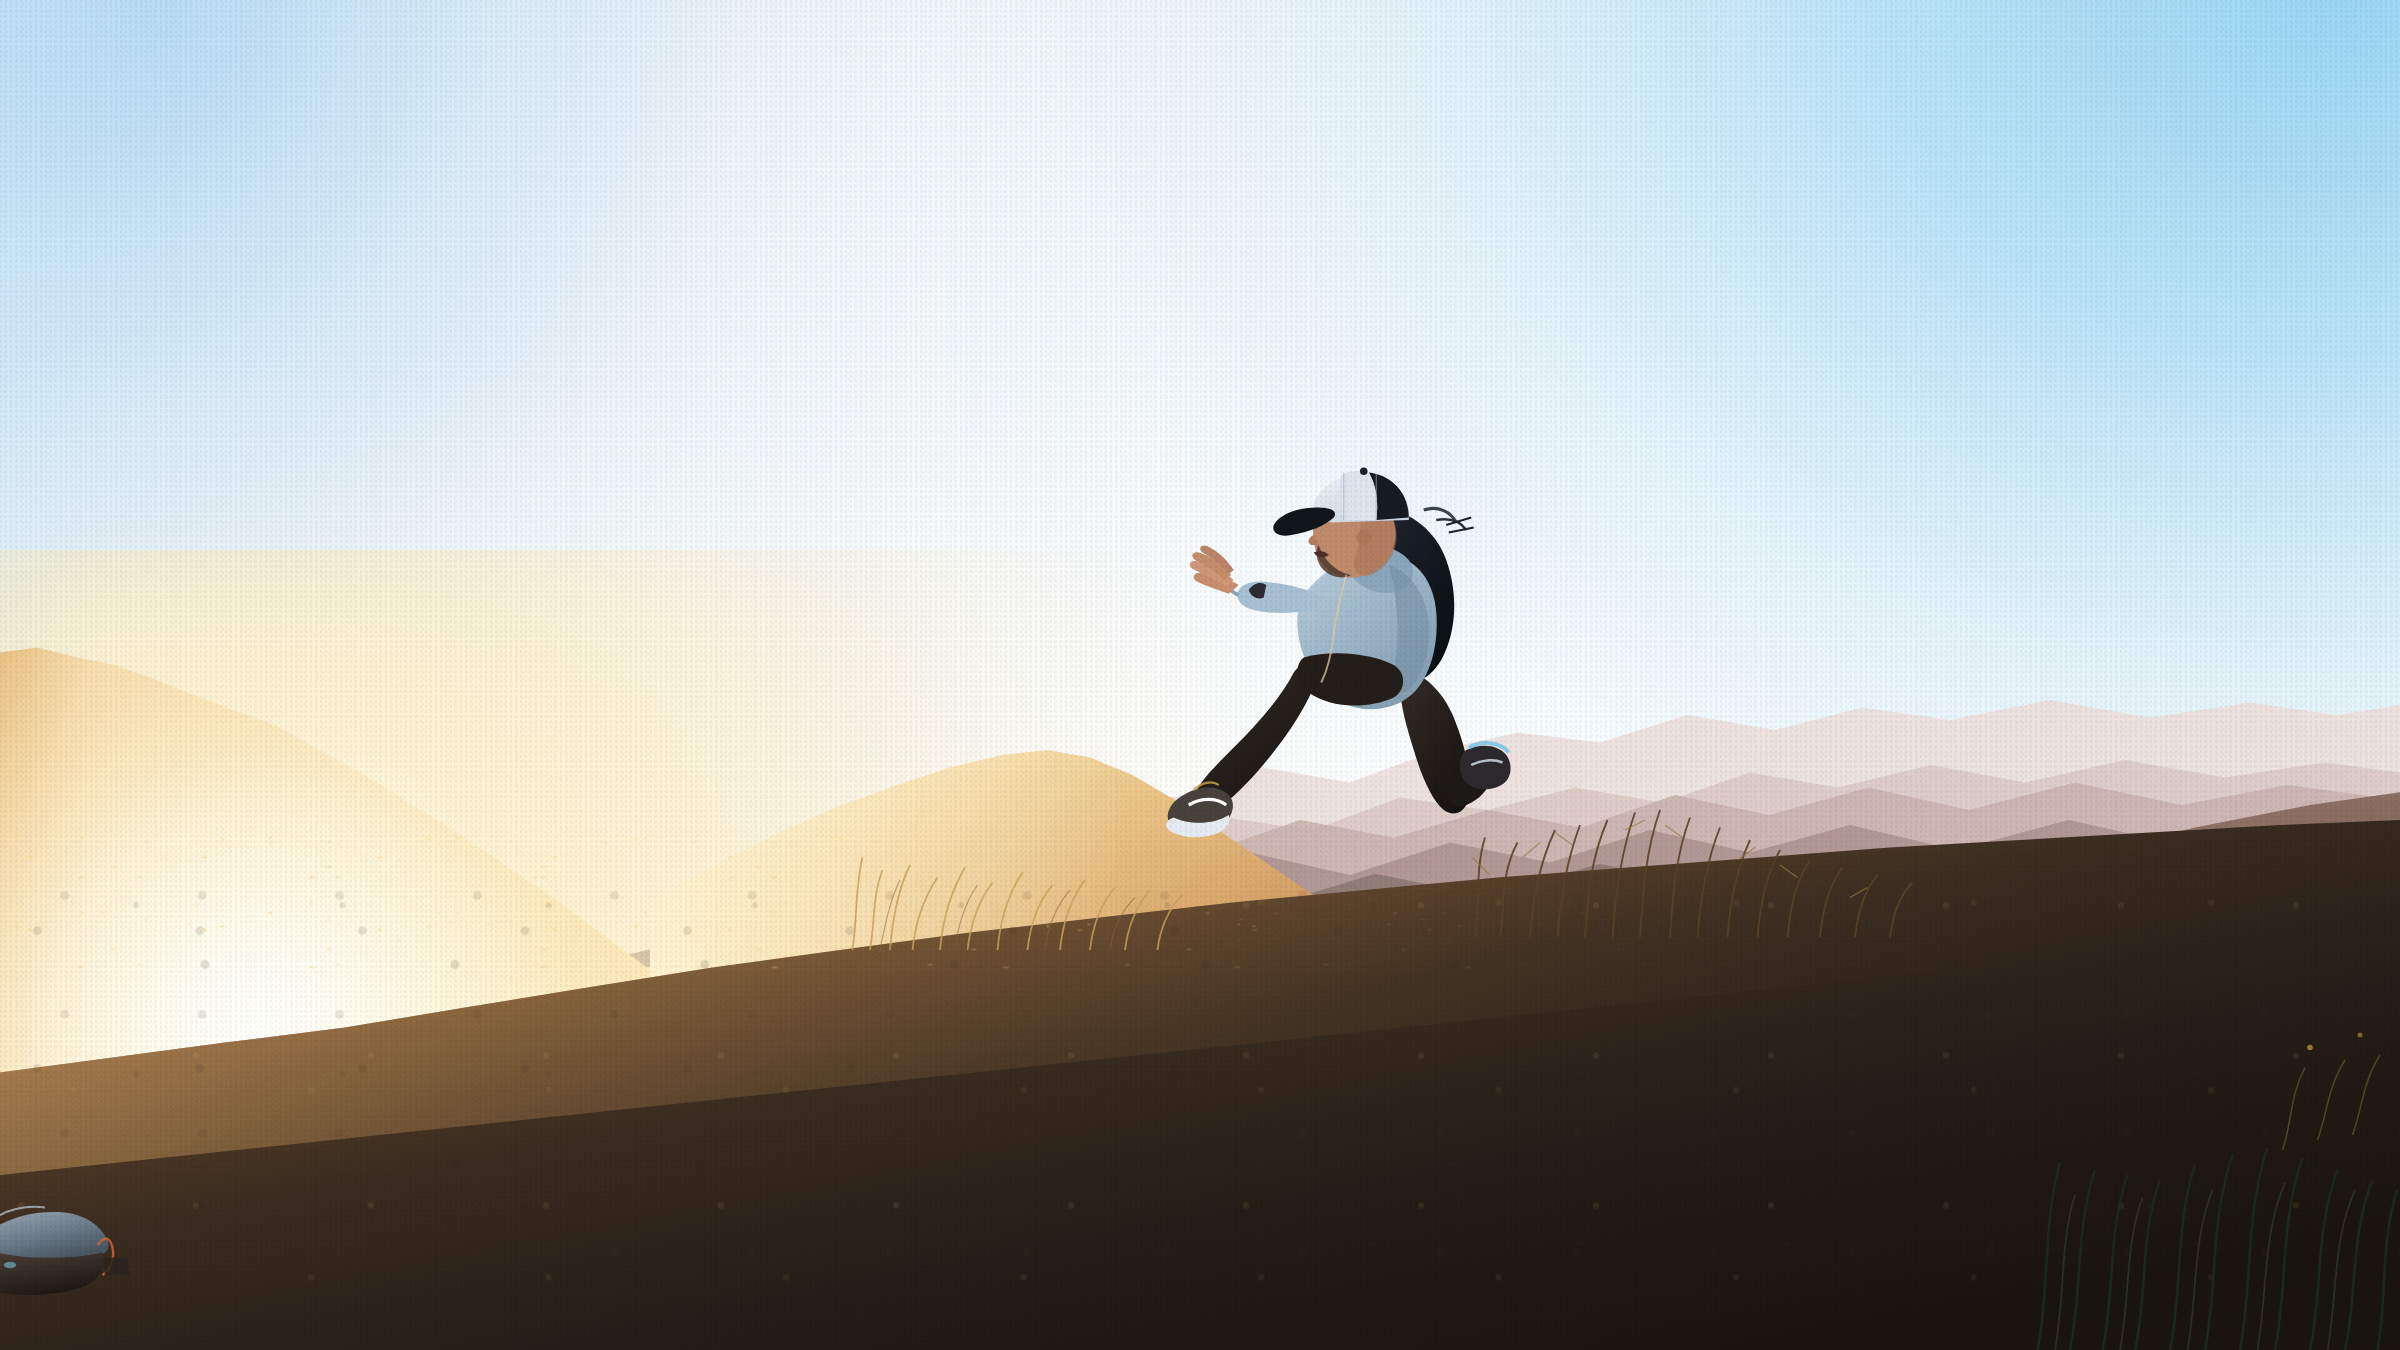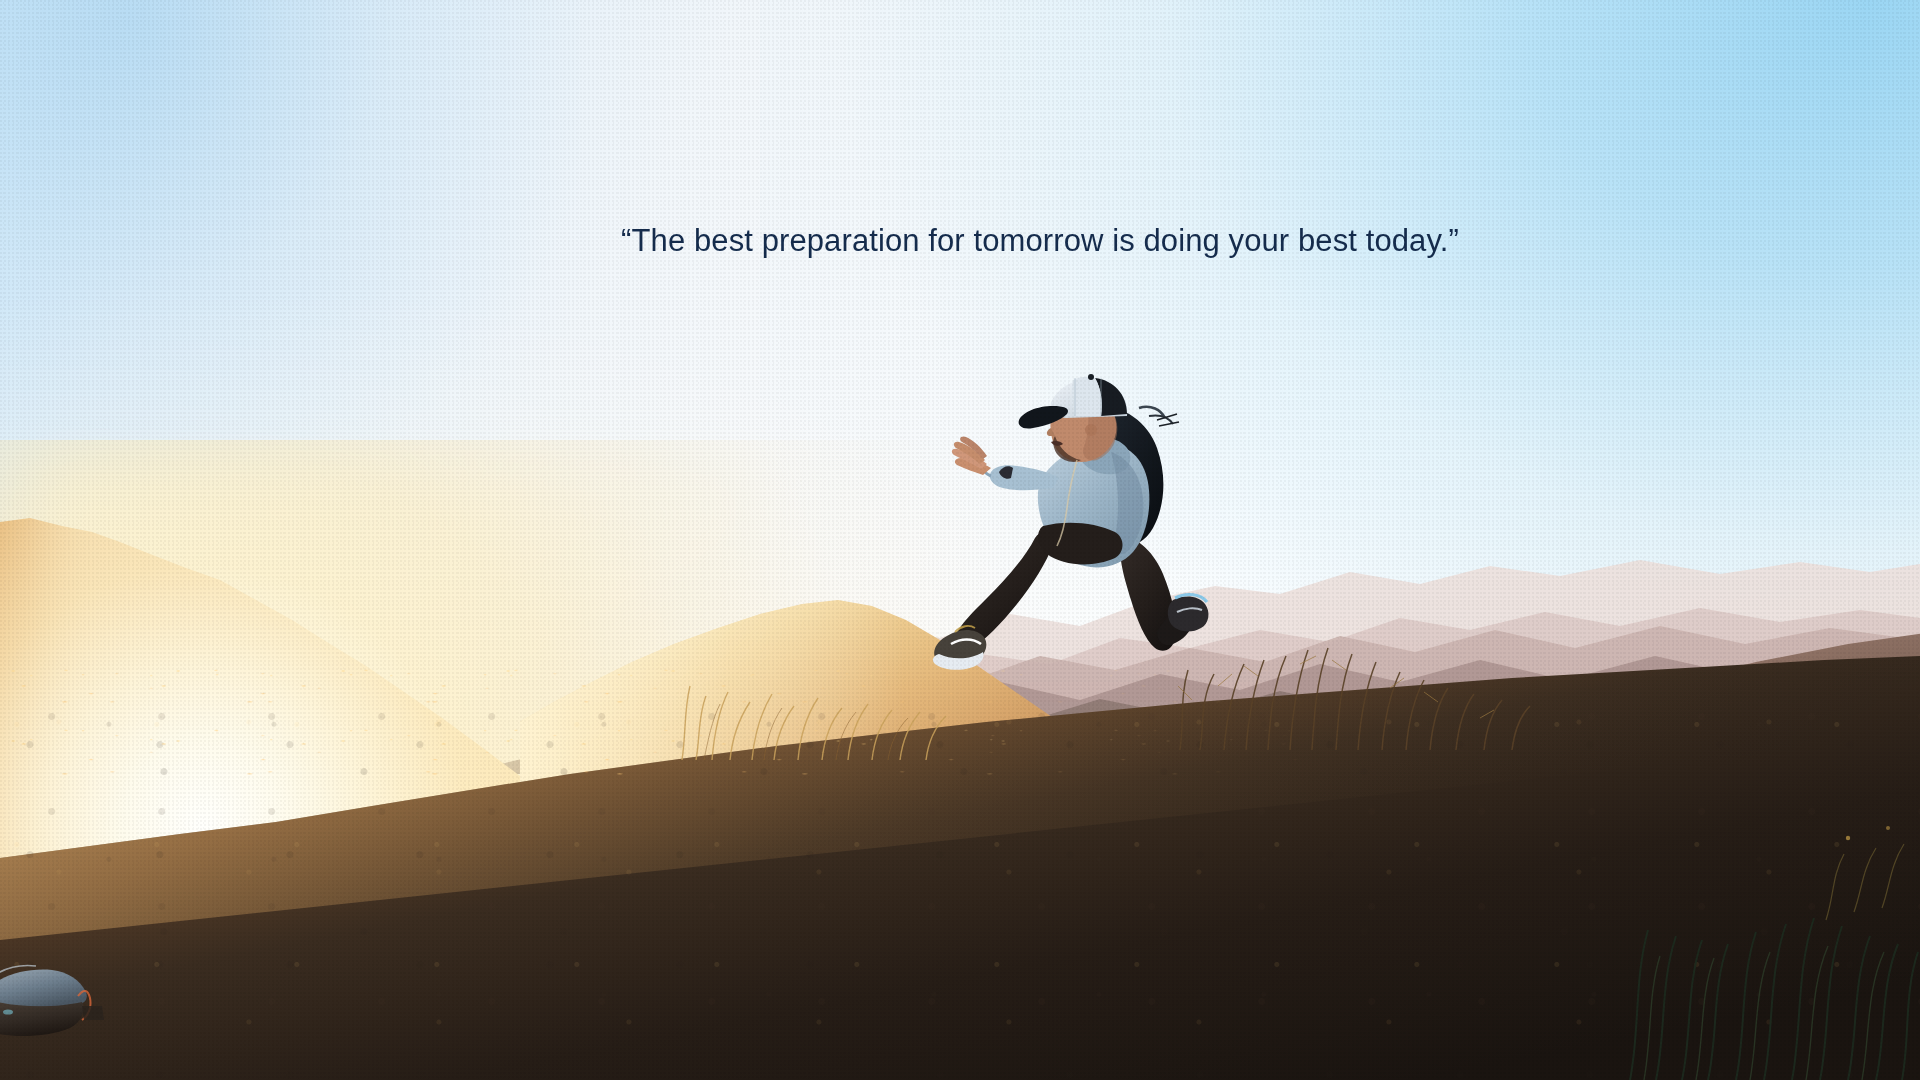--- a/index.html
+++ b/index.html
@@ -540,18 +540,15 @@
 
       <path d="M128,58 C112,58 98,64 94,72 C92,78 98,82 108,80
                C122,78 136,72 142,66 C146,60 138,58 128,58 Z" fill="#11161c"></path>
 
       <circle cx="166" cy="29" r="3" fill="#1a2027"></circle>
 
       <path d="M152,112 C148,126 144,144 142,160 C140,176 136,190 132,198" stroke="#d8c9a8" stroke-width="1.6" fill="none" opacity="0.75"></path>
     </svg>
   </div>
 
-  <div class="quote">
-    <span class="quote-text">“The best preparation for tomorrow is doing your best today.”</span>
-  </div>
 
   <div class="grain"></div>
 </div>
 
 </body></html>

